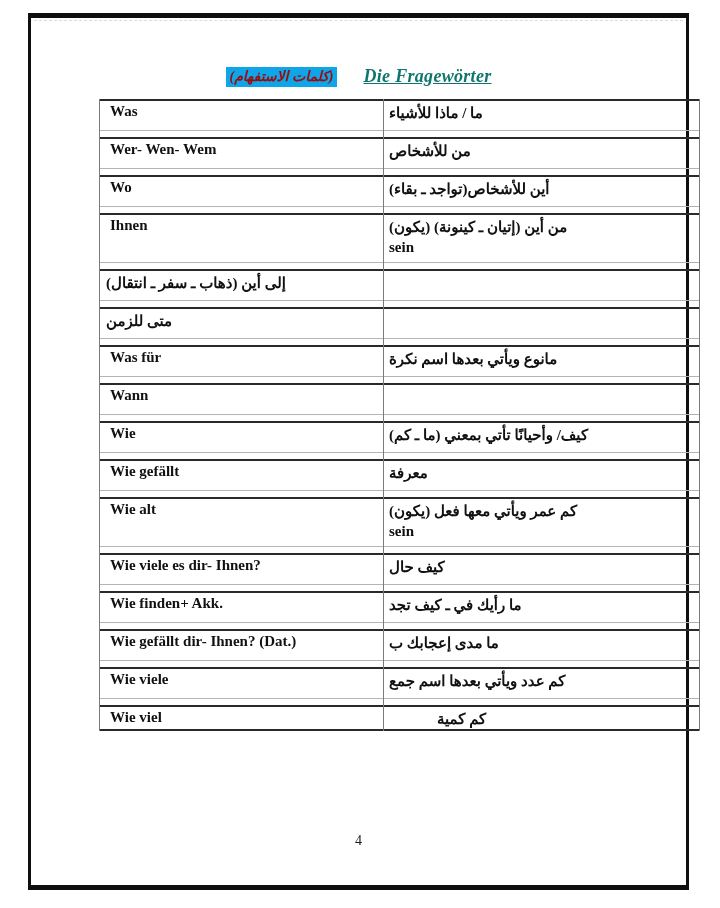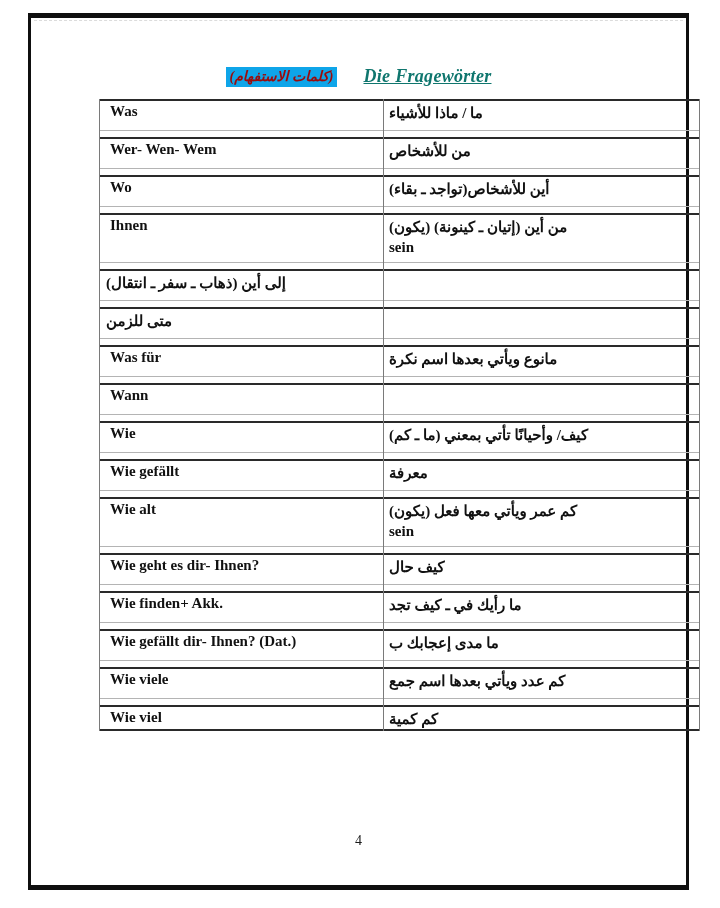--- a/index.html
+++ b/index.html
@@ -85,21 +85,21 @@
   .row {
     display: flex;
     box-sizing: border-box;
     border-top: 2px solid #2a2a2a;
     border-bottom: 1px solid #b4b4b4;
     margin-bottom: 6px;
     min-height: 32px;
   }
   .row.tall { min-height: 50px; }
   .row.short { min-height: 22px; }
-  .row:last-child { margin-bottom: 0; border-bottom: 2px solid #2a2a2a; }
+  .row:last-child { margin-bottom: 0; border-bottom: 2px solid #2a2a2a; gap: 48px; }
   .cell-german {
     width: 283px;
     box-sizing: border-box;
     padding: 2px 8px 0 10px;
     font-weight: bold;
     font-size: 15px;
     color: #111111;
   }
   .cell-arabic {
     flex: 1;
@@ -198,21 +198,21 @@
           </div>
         </div>
         <div class="row tall">
           <div class="cell-german">Wie alt</div>
           <div class="cell-arabic">
             <div>كم عمر ويأتي معها فعل (يكون)</div>
             <div class="latin2">sein</div>
           </div>
         </div>
         <div class="row">
-          <div class="cell-german">Wie geht es dir- Ihnen?</div>
+          <div class="cell-german">Wie viele es dir- Ihnen?</div>
           <div class="cell-arabic">
             <div>كيف حال</div>
           </div>
         </div>
         <div class="row">
           <div class="cell-german">Wie finden+ Akk.</div>
           <div class="cell-arabic">
             <div>ما رأيك في ـ كيف تجد</div>
           </div>
         </div>

